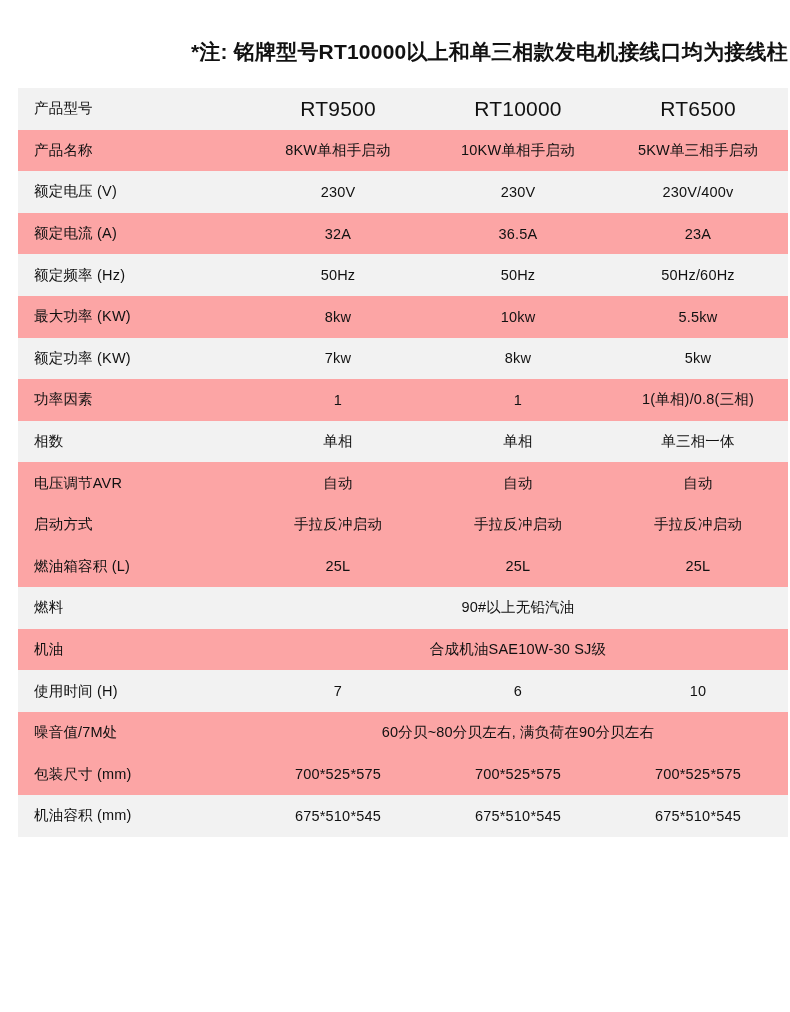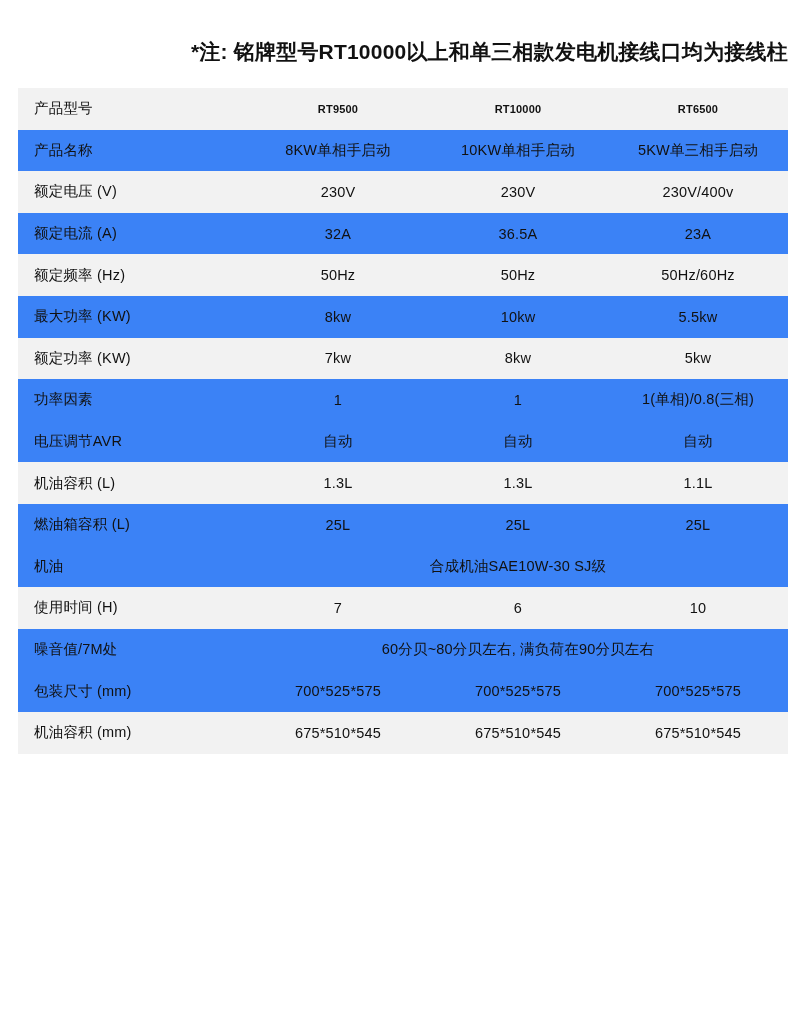--- a/index.html
+++ b/index.html
@@ -45,42 +45,42 @@
     height: 41.6px;
   }
   .spec-table td {
     font-size: 14.5px;
     color: #111;
     vertical-align: middle;
     padding: 0;
     border: none;
   }
   .row-odd td { background: #f2f2f2; }
-  .row-even td { background: #3b82f6; }
+  .row-even td { background: #fca5a5; }
   td.label {
     width: 214px;
     padding-left: 16px;
     font-weight: normal;
     text-align: left;
     letter-spacing: 0.2px;
   }
   td.val {
     text-align: center;
     font-weight: normal;
     letter-spacing: 0.2px;
   }
   td.val.c1 { width: 180px; }
   td.val.c2 { width: 180px; }
   td.val.c3 { width: 180px; }
   td.val.span3 { width: 540px; }
   .head-row td {
     font-weight: normal;
   }
   .head-row td.label { font-weight: normal; }
-  .head-row td.val { font-weight: bold; font-size: 11px; }
+  .head-row td.val { font-weight: normal; font-size: 21px; }
 </style>
 </head>
 <body>
 
 <div class="page">
 
   <div class="note">*注: 铭牌型号RT10000以上和单三相款发电机接线口均为接线柱</div>
 
   <table class="spec-table">
     <tbody>
@@ -125,37 +125,47 @@
           <td class="val c1">7kw</td>
           <td class="val c2">8kw</td>
           <td class="val c3">5kw</td>
         </tr>
         <tr class="row-even">
           <td class="label">功率因素</td>
           <td class="val c1">1</td>
           <td class="val c2">1</td>
           <td class="val c3">1(单相)/0.8(三相)</td>
         </tr>
+        <tr class="row-odd">
+          <td class="label">相数</td>
+          <td class="val c1">单相</td>
+          <td class="val c2">单相</td>
+          <td class="val c3">单三相一体</td>
+        </tr>
         <tr class="row-even">
           <td class="label">电压调节AVR</td>
           <td class="val c1">自动</td>
           <td class="val c2">自动</td>
           <td class="val c3">自动</td>
         </tr>
-        <tr class="row-odd">
-          <td class="label">机油容积 (L)</td>
-          <td class="val c1">1.3L</td>
-          <td class="val c2">1.3L</td>
-          <td class="val c3">1.1L</td>
+        <tr class="row-even">
+          <td class="label">启动方式</td>
+          <td class="val c1">手拉反冲启动</td>
+          <td class="val c2">手拉反冲启动</td>
+          <td class="val c3">手拉反冲启动</td>
         </tr>
         <tr class="row-even">
           <td class="label">燃油箱容积 (L)</td>
           <td class="val c1">25L</td>
           <td class="val c2">25L</td>
           <td class="val c3">25L</td>
+        </tr>
+        <tr class="row-odd">
+          <td class="label">燃料</td>
+          <td class="val span3" colspan="3">90#以上无铅汽油</td>
         </tr>
         <tr class="row-even">
           <td class="label">机油</td>
           <td class="val span3" colspan="3">合成机油SAE10W-30 SJ级</td>
         </tr>
         <tr class="row-odd">
           <td class="label">使用时间 (H)</td>
           <td class="val c1">7</td>
           <td class="val c2">6</td>
           <td class="val c3">10</td>

